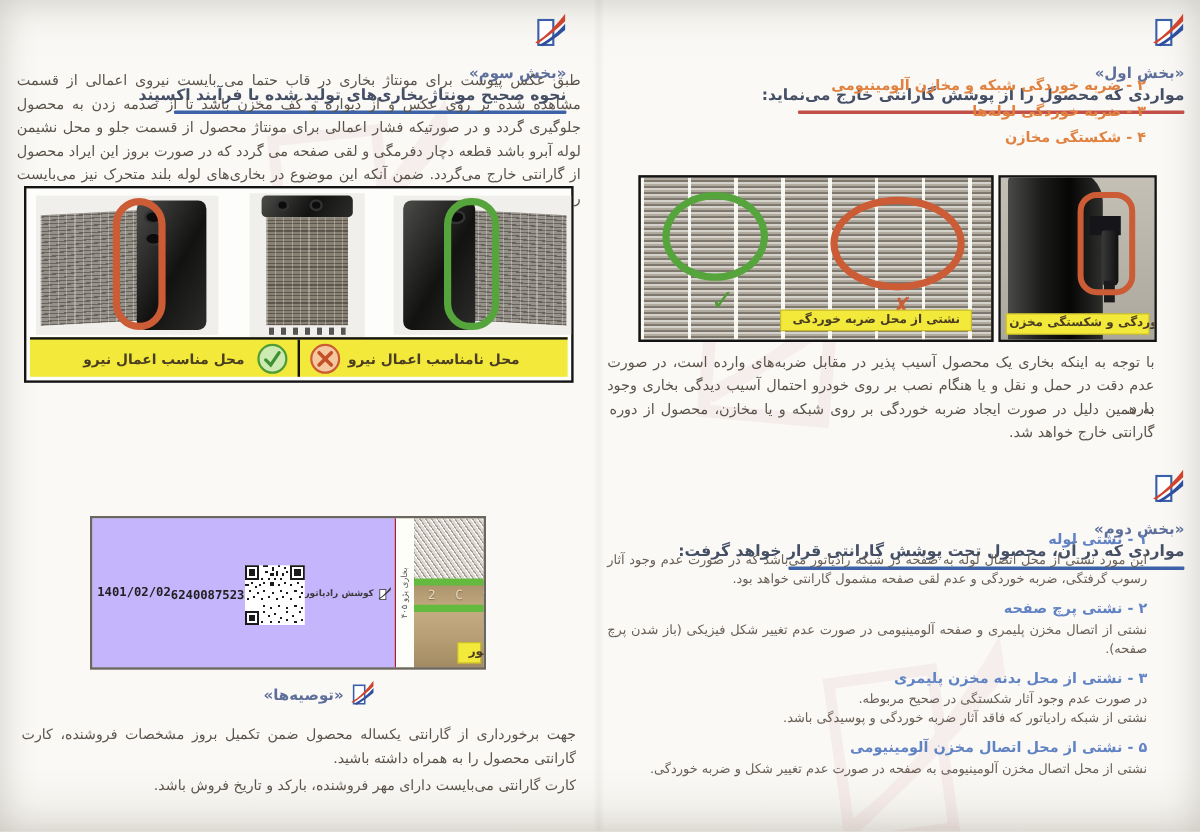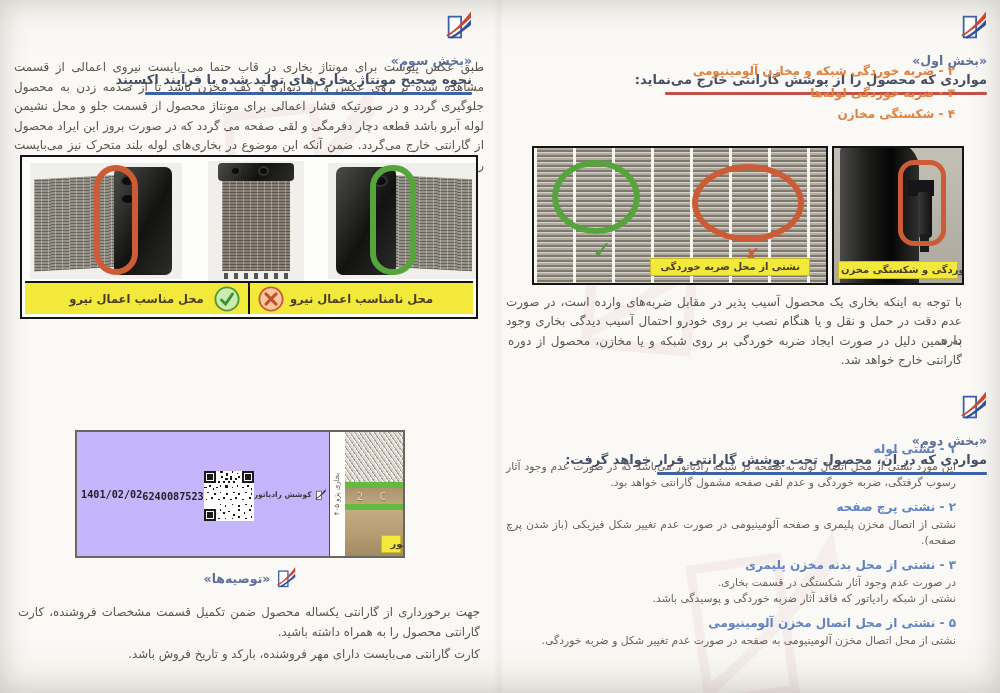--- a/index.html
+++ b/index.html
@@ -97,21 +97,21 @@
              background-image:repeating-linear-gradient(55deg, rgba(255,255,255,.8) 0 1px, rgba(110,104,94,.5) 1px 2px, rgba(220,215,206,.6) 2px 4px); }
   .bc-brass { position:absolute; left:0; right:0; top:42%; bottom:0;
               background:linear-gradient(180deg,#a8906a 0%,#c4ab81 35%,#b59c72 70%,#a28a62 100%);
               background-blend-mode:normal; }
   .bc-oval { position:absolute; left:50%; top:52%; transform:translate(-50%,-50%); width:100px; height:28px;
              border:6px solid #64b93f; border-radius:20px; display:flex; align-items:center; justify-content:center; }
   .bc-code { font-family:"DejaVu Sans Mono", monospace; font-size:10.5px; letter-spacing:5px; color:rgba(240,230,205,.85);
              text-shadow:0 1px 1px rgba(90,70,40,.6); }
 
   
-  .tips-head { position:absolute; top:565px; left:0; width:500px; display:flex; justify-content:center;
+  .tips-head { position:absolute; top:565px; left:16px; width:500px; display:flex; justify-content:center;
                align-items:center; gap:6px; }
   .tips-title { font-size:12.5px; font-weight:bold; color:#5d6f9a; }
 
   .small-logo { width:20px; height:26px; }
 </style>
 </head>
 <body>
 
 <div class="page">
   <div class="fold"></div>
@@ -183,21 +183,21 @@
         <div class="sec-underline u-blue" style="width:330px;"></div>
       </div>
     </div>
 
     <div class="s2-items">
       <div class="s2-h">۱ - نشتی لوله</div>
       <div class="s2-b">این مورد نشتی از محل اتصال لوله به صفحه در شبکه رادیاتور می‌باشد که در صورت عدم وجود آثار رسوب گرفتگی، ضربه خوردگی و عدم لقی صفحه مشمول گارانتی خواهد بود.</div>
       <div class="s2-h">۲ - نشتی پرچ صفحه</div>
       <div class="s2-b">نشتی از اتصال مخزن پلیمری و صفحه آلومینیومی در صورت عدم تغییر شکل فیزیکی (باز شدن پرچ صفحه).</div>
       <div class="s2-h">۳ - نشتی از محل بدنه مخزن پلیمری</div>
-      <div class="s2-b">در صورت عدم وجود آثار شکستگی در قسمت بخاری.</div>
+      <div class="s2-b">در صورت عدم وجود آثار شکستگی در صحیح مربوطه.</div>
       <div class="s2-b">نشتی از شبکه رادیاتور که فاقد آثار ضربه خوردگی و پوسیدگی باشد.</div>
       <div class="s2-h">۵ - نشتی از محل اتصال مخزن آلومینیومی</div>
       <div class="s2-b">نشتی از محل اتصال مخزن آلومینیومی به صفحه در صورت عدم تغییر شکل و ضربه خوردگی.</div>
     </div>
   </div>
 
   <div class="half half-left">
 
     <div class="sec-head" style="top:8px;right:28px;">
       <svg class="sec-logo" viewBox="0 0 26 32">
@@ -364,16 +364,16 @@
     </div>
 
     <div class="tips-head">
       <svg class="small-logo" viewBox="0 0 26 32">
         <rect x="3.5" y="7" width="12" height="20" fill="#fff" stroke="#3a5fa8" stroke-width="1.7"></rect>
         <path d="M1 25 C10 20 18 11 25 2 L25 8 C18 15 10 21 3 26 Z" fill="#d0442e"></path>
         <path d="M4 27 C12 23 19 17 25 10 L25 15 C19 20 12 25 7 28 Z" fill="#2e4f9e"></path>
       </svg>
       <span class="tips-title">«توصیه‌ها»</span>
     </div>
-    <div class="para" style="top:602px;right:20px;left:18px;line-height:20px;font-size:11.8px;">جهت برخورداری از گارانتی یکساله محصول ضمن تکمیل قسمت مشخصات فروشنده، کارت گارانتی محصول را به همراه داشته باشید.</div>
+    <div class="para" style="top:602px;right:20px;left:18px;line-height:20px;font-size:11.8px;">جهت برخورداری از گارانتی یکساله محصول ضمن تکمیل بروز مشخصات فروشنده، کارت گارانتی محصول را به همراه داشته باشید.</div>
     <div class="para" style="top:645px;right:20px;left:18px;text-align:right;font-size:11.8px;">کارت گارانتی می‌بایست دارای مهر فروشنده، بارکد و تاریخ فروش باشد.</div>
   </div>
 </div>
 
 </body></html>

